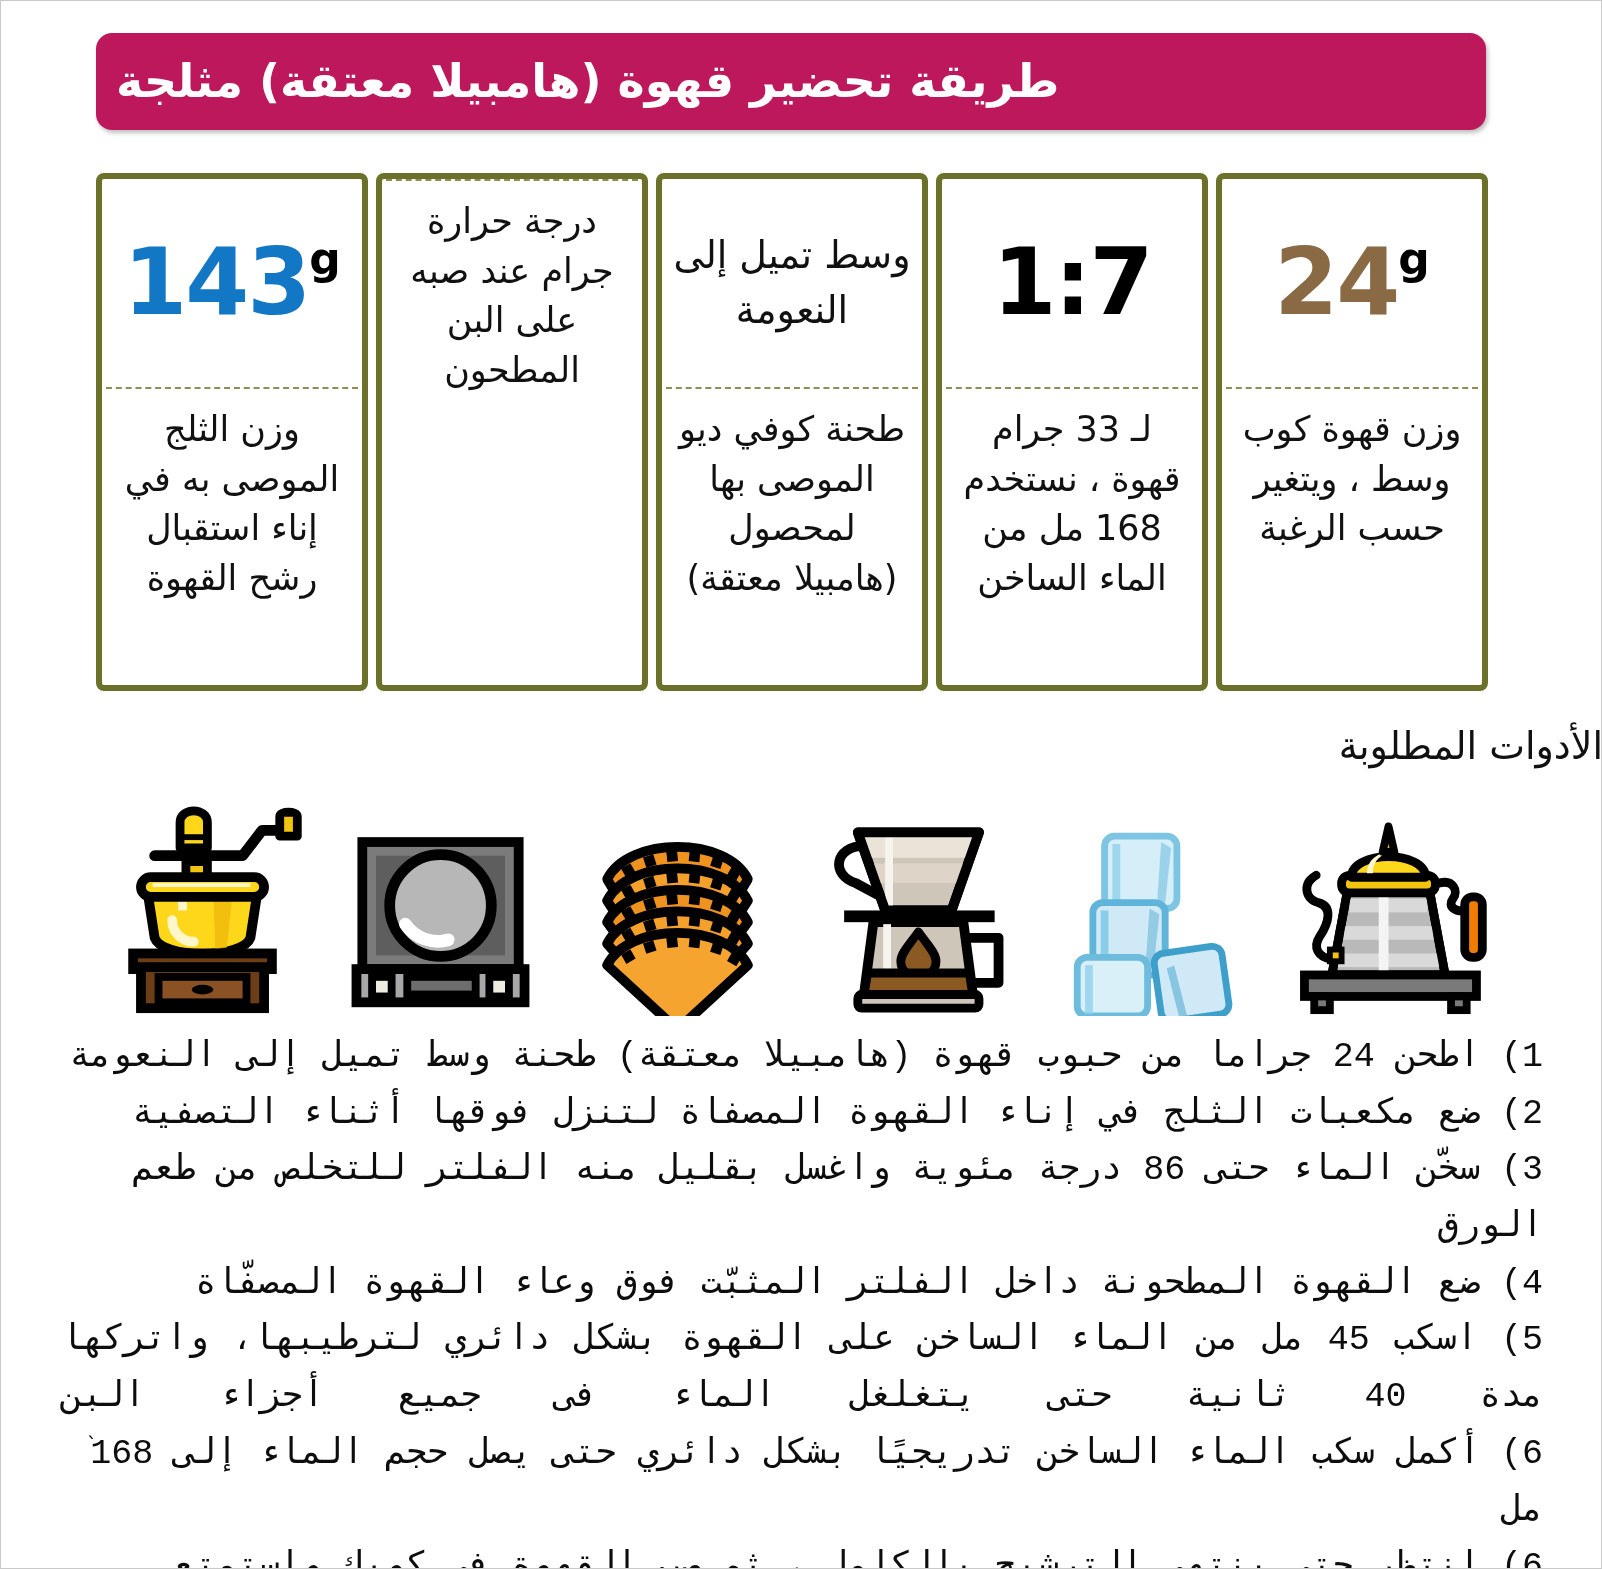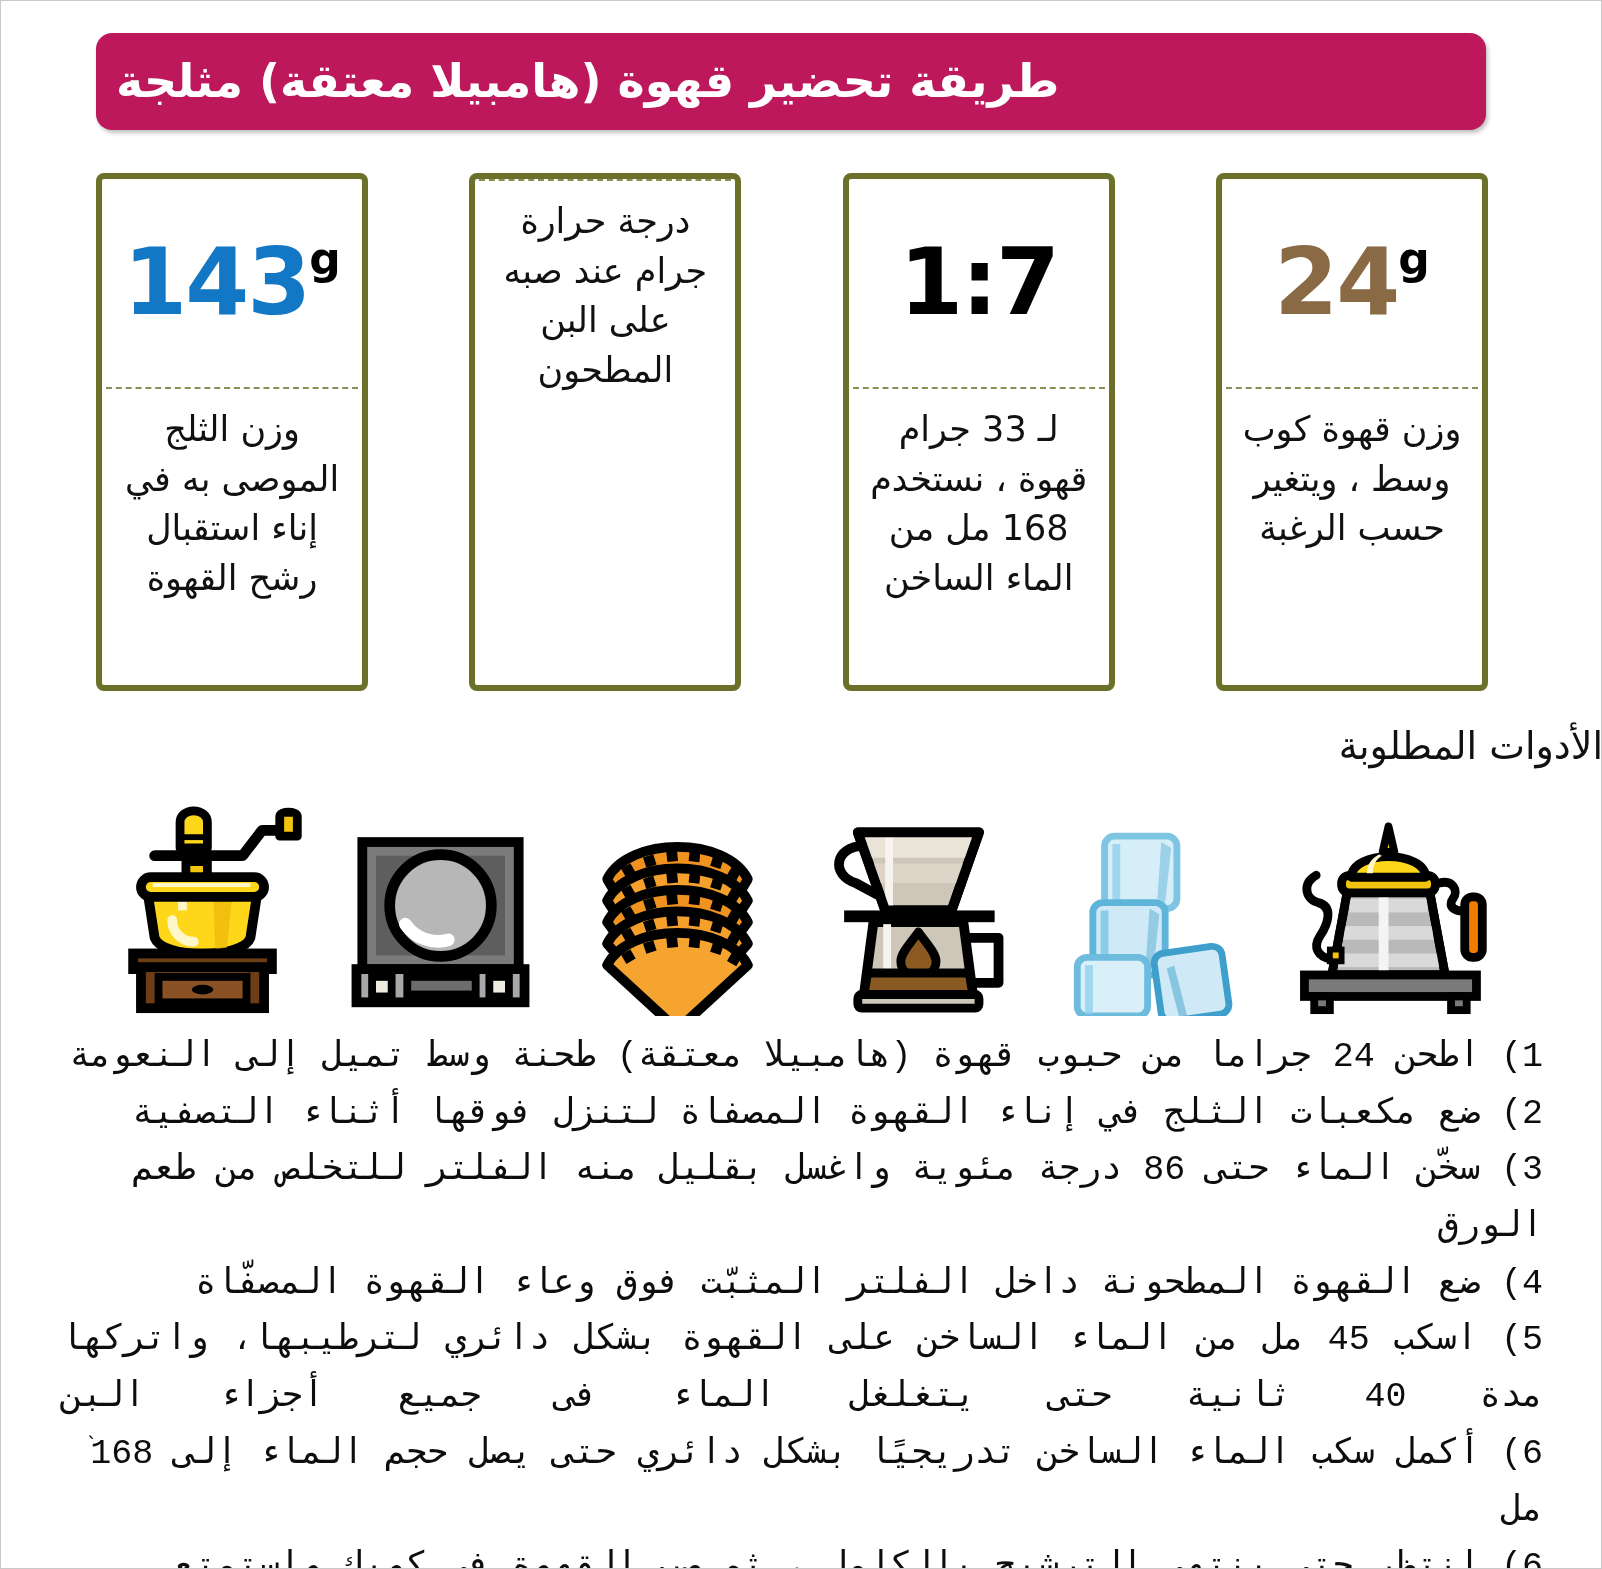--- a/index.html
+++ b/index.html
@@ -217,20 +217,29 @@
       </div>
     </div>
 
     <div class="stat-card">
       <div class="card-divider"></div>
       <div class="card-bottom">
         <div class="card-caption">درجة حرارة جرام عند صبه على البن المطحون</div>
       </div>
     </div>
 
+    <div class="stat-card">
+      <div class="card-top">
+        <div class="text-value">وسط تميل إلى النعومة</div>
+      </div>
+      <div class="card-divider"></div>
+      <div class="card-bottom">
+        <div class="card-caption">طحنة كوفي ديو الموصى بها لمحصول (هامبيلا معتقة)</div>
+      </div>
+    </div>
 
     <div class="stat-card">
       <div class="card-top">
         <span class="value-wrap">
           <span class="big-value value-black">1:7</span>
             <span class="unit-sup"></span>
         </span>
       </div>
       <div class="card-divider"></div>
       <div class="card-bottom">

